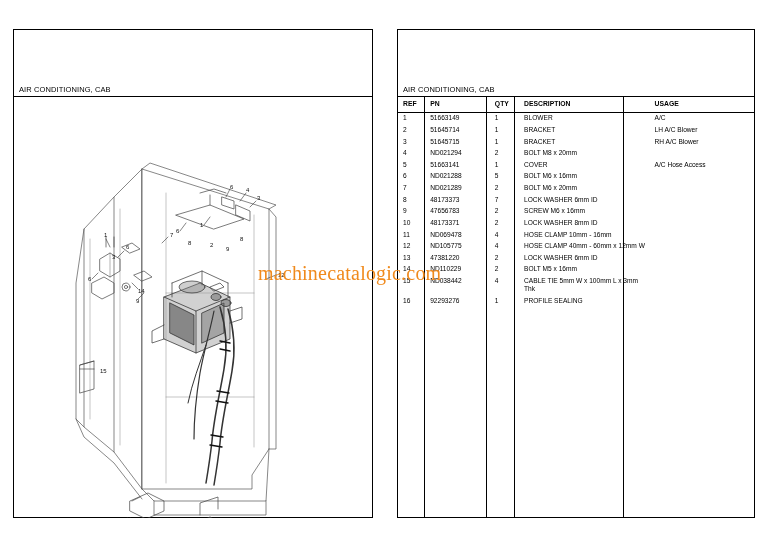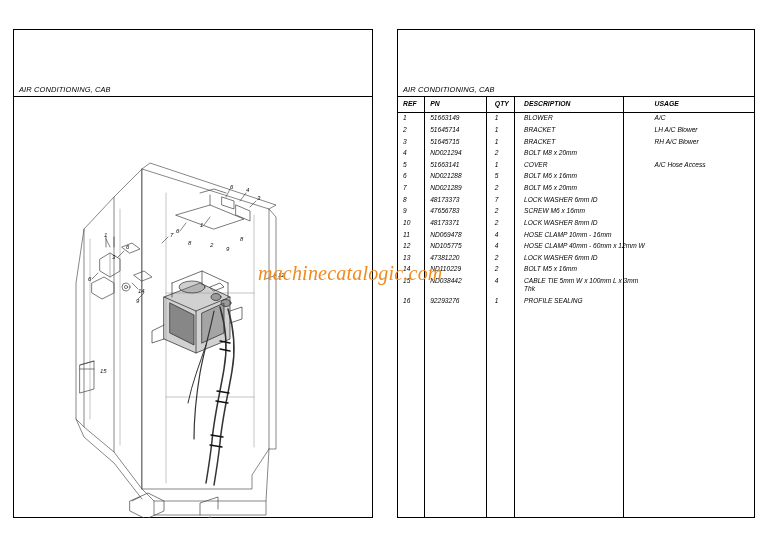--- a/index.html
+++ b/index.html
@@ -12,21 +12,20 @@
     height: 542px;
     font-family: "Liberation Sans", sans-serif;
     position: relative;
     overflow: hidden;
   }
   .page {
     position: absolute;
     top: 0; left: 0;
     width: 713px;
     height: 542px;
-    font-style: italic;
   }
 
   
   .sheet {
     position: absolute;
     border: 1px solid #000;
     box-sizing: border-box;
     background: #fff;
   }
   .sheet-left {

